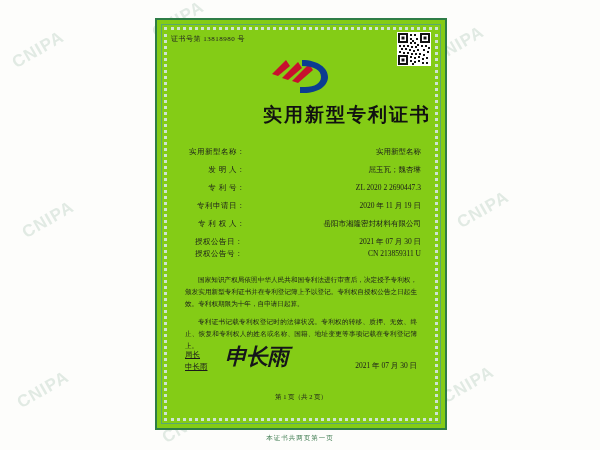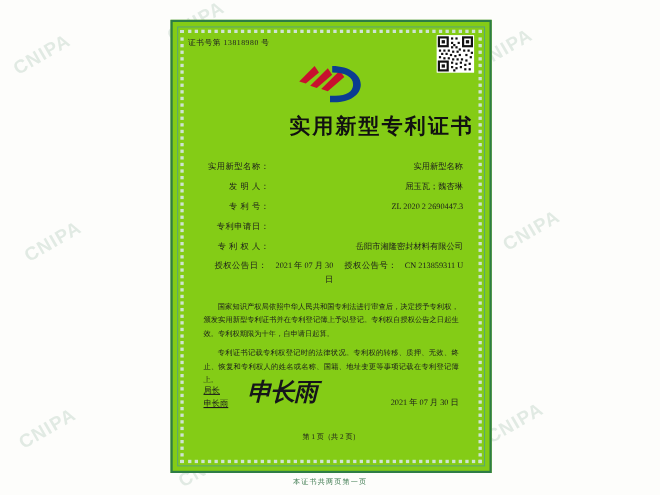--- a/index.html
+++ b/index.html
@@ -108,20 +108,21 @@
     flex:0 0 60px;
     letter-spacing:.5px;
   }
   .fvalue{flex:1;}
   .frow2{
     display:flex;
     font-size:7.5px;
     color:#1b1b1b;
     line-height:1.6;
     margin-bottom:6px;
+    flex-direction:column;
   }
   .half{display:flex;flex:1;}
   .half .flabel{width:58px;flex:0 0 58px;}
 
   .body-text{
     margin-top:14px;
     padding:0 14px;
     font-size:6.6px;
     line-height:1.85;
     color:#1b1b1b;
@@ -279,20 +280,21 @@
         <div class="frow">
           <div class="flabel">发 明 人：</div>
           <div class="fvalue">屈玉瓦；魏杏琳</div>
         </div>
         <div class="frow">
           <div class="flabel">专 利 号：</div>
           <div class="fvalue">ZL 2020 2 2690447.3</div>
         </div>
         <div class="frow">
           <div class="flabel">专利申请日：</div>
+          <div class="fvalue">2020 年 11 月 19 日</div>
         </div>
         <div class="frow">
           <div class="flabel">专 利 权 人：</div>
           <div class="fvalue">岳阳市湘隆密封材料有限公司</div>
         </div>
         <div class="frow2">
           <div class="half">
             <div class="flabel">授权公告日：</div>
             <div class="fvalue">2021 年 07 月 30 日</div>
           </div>

